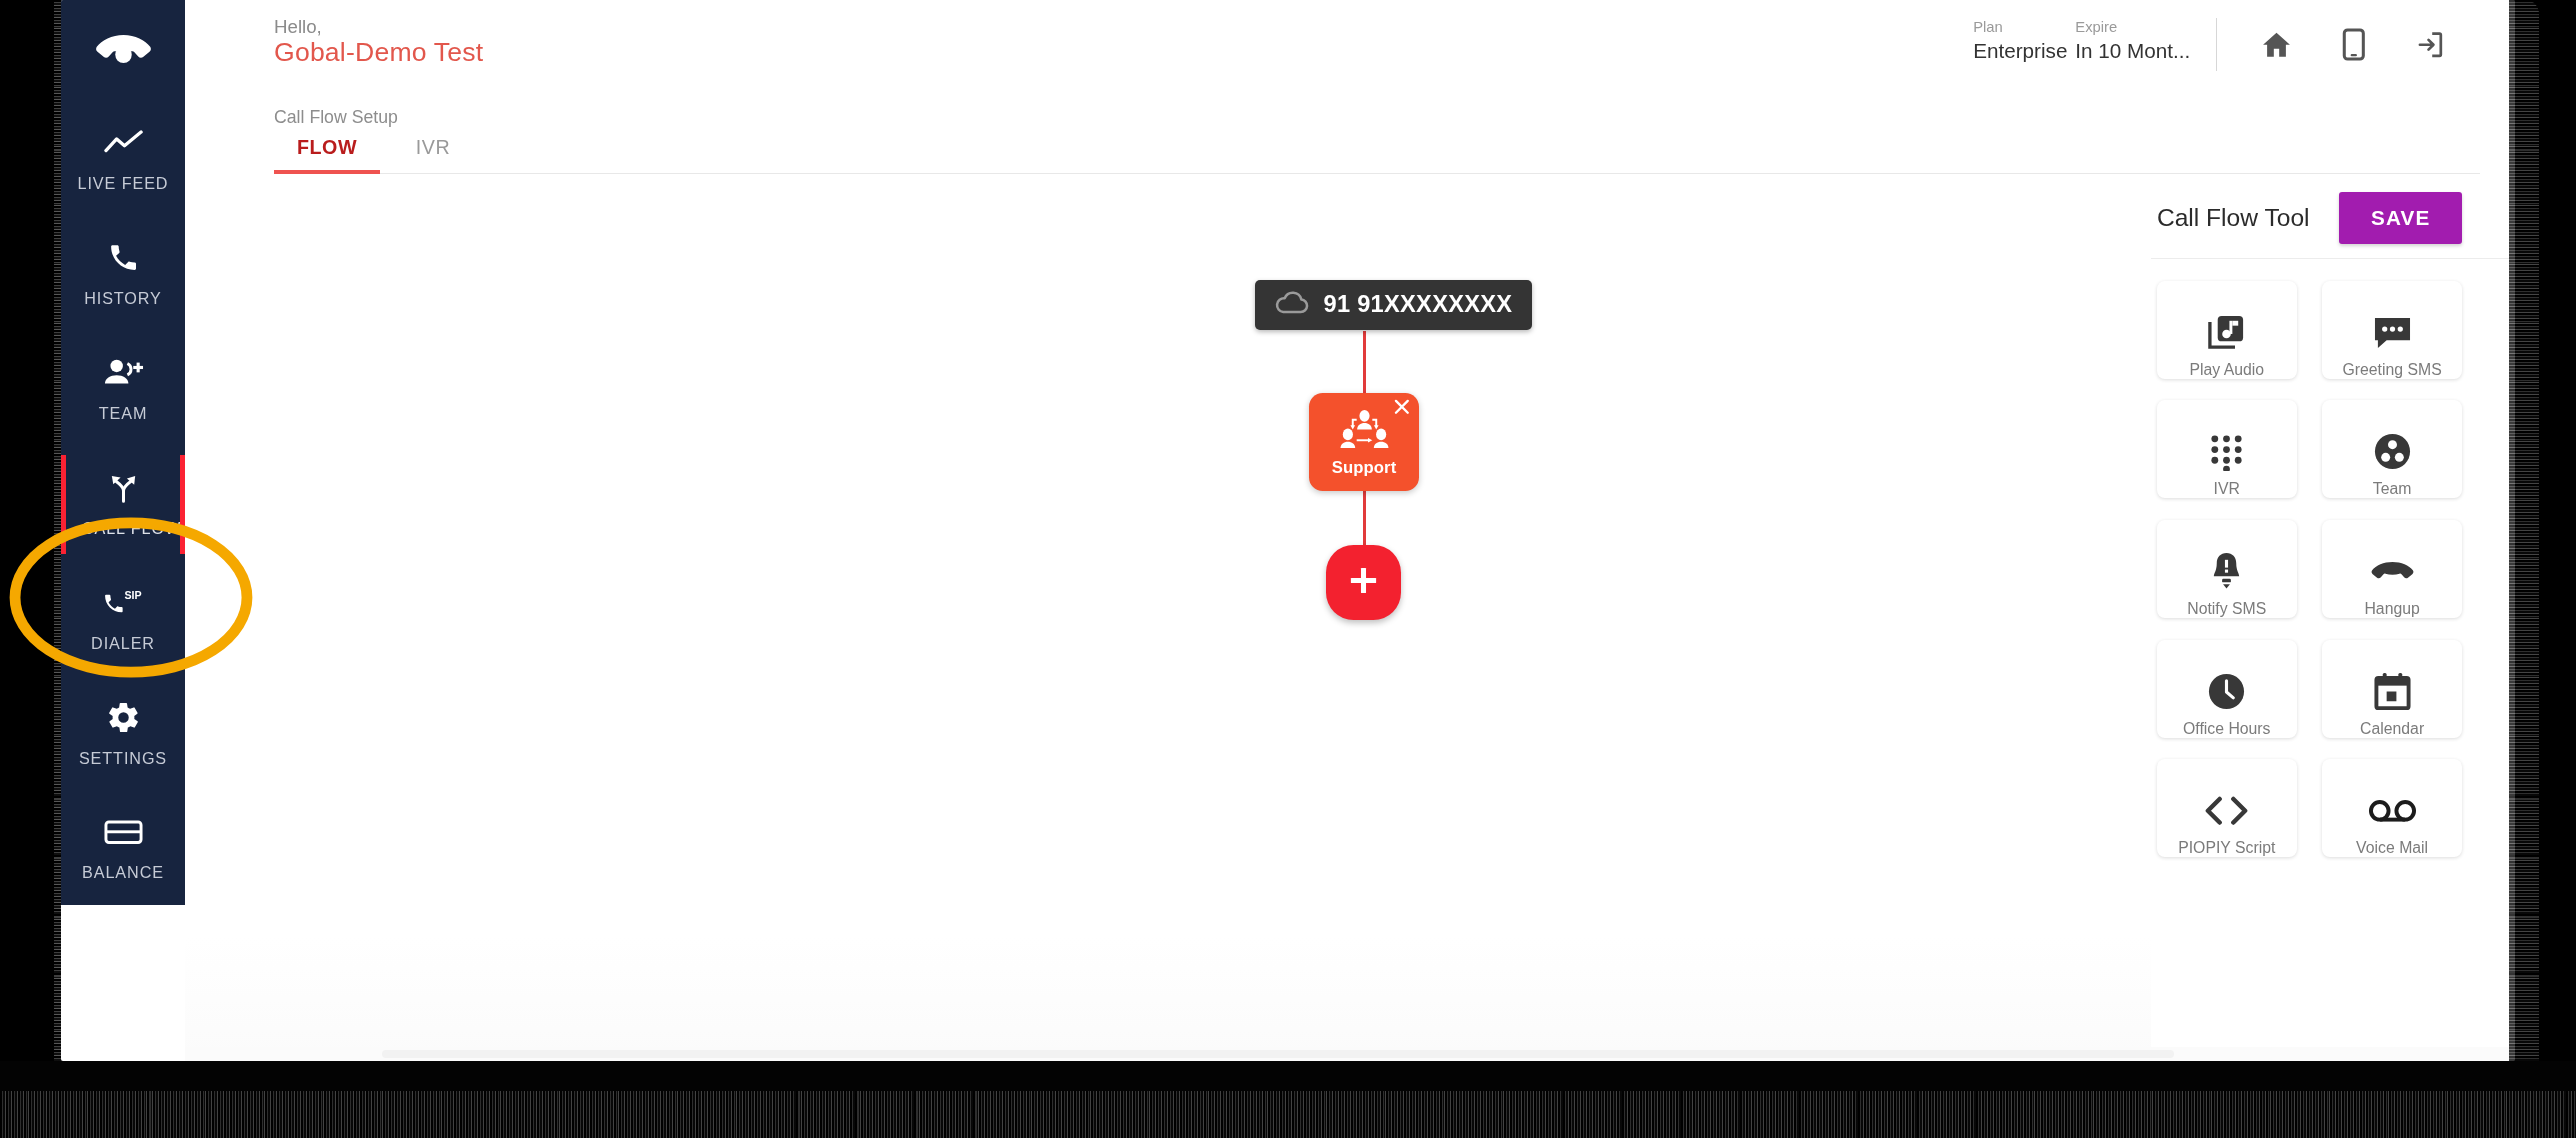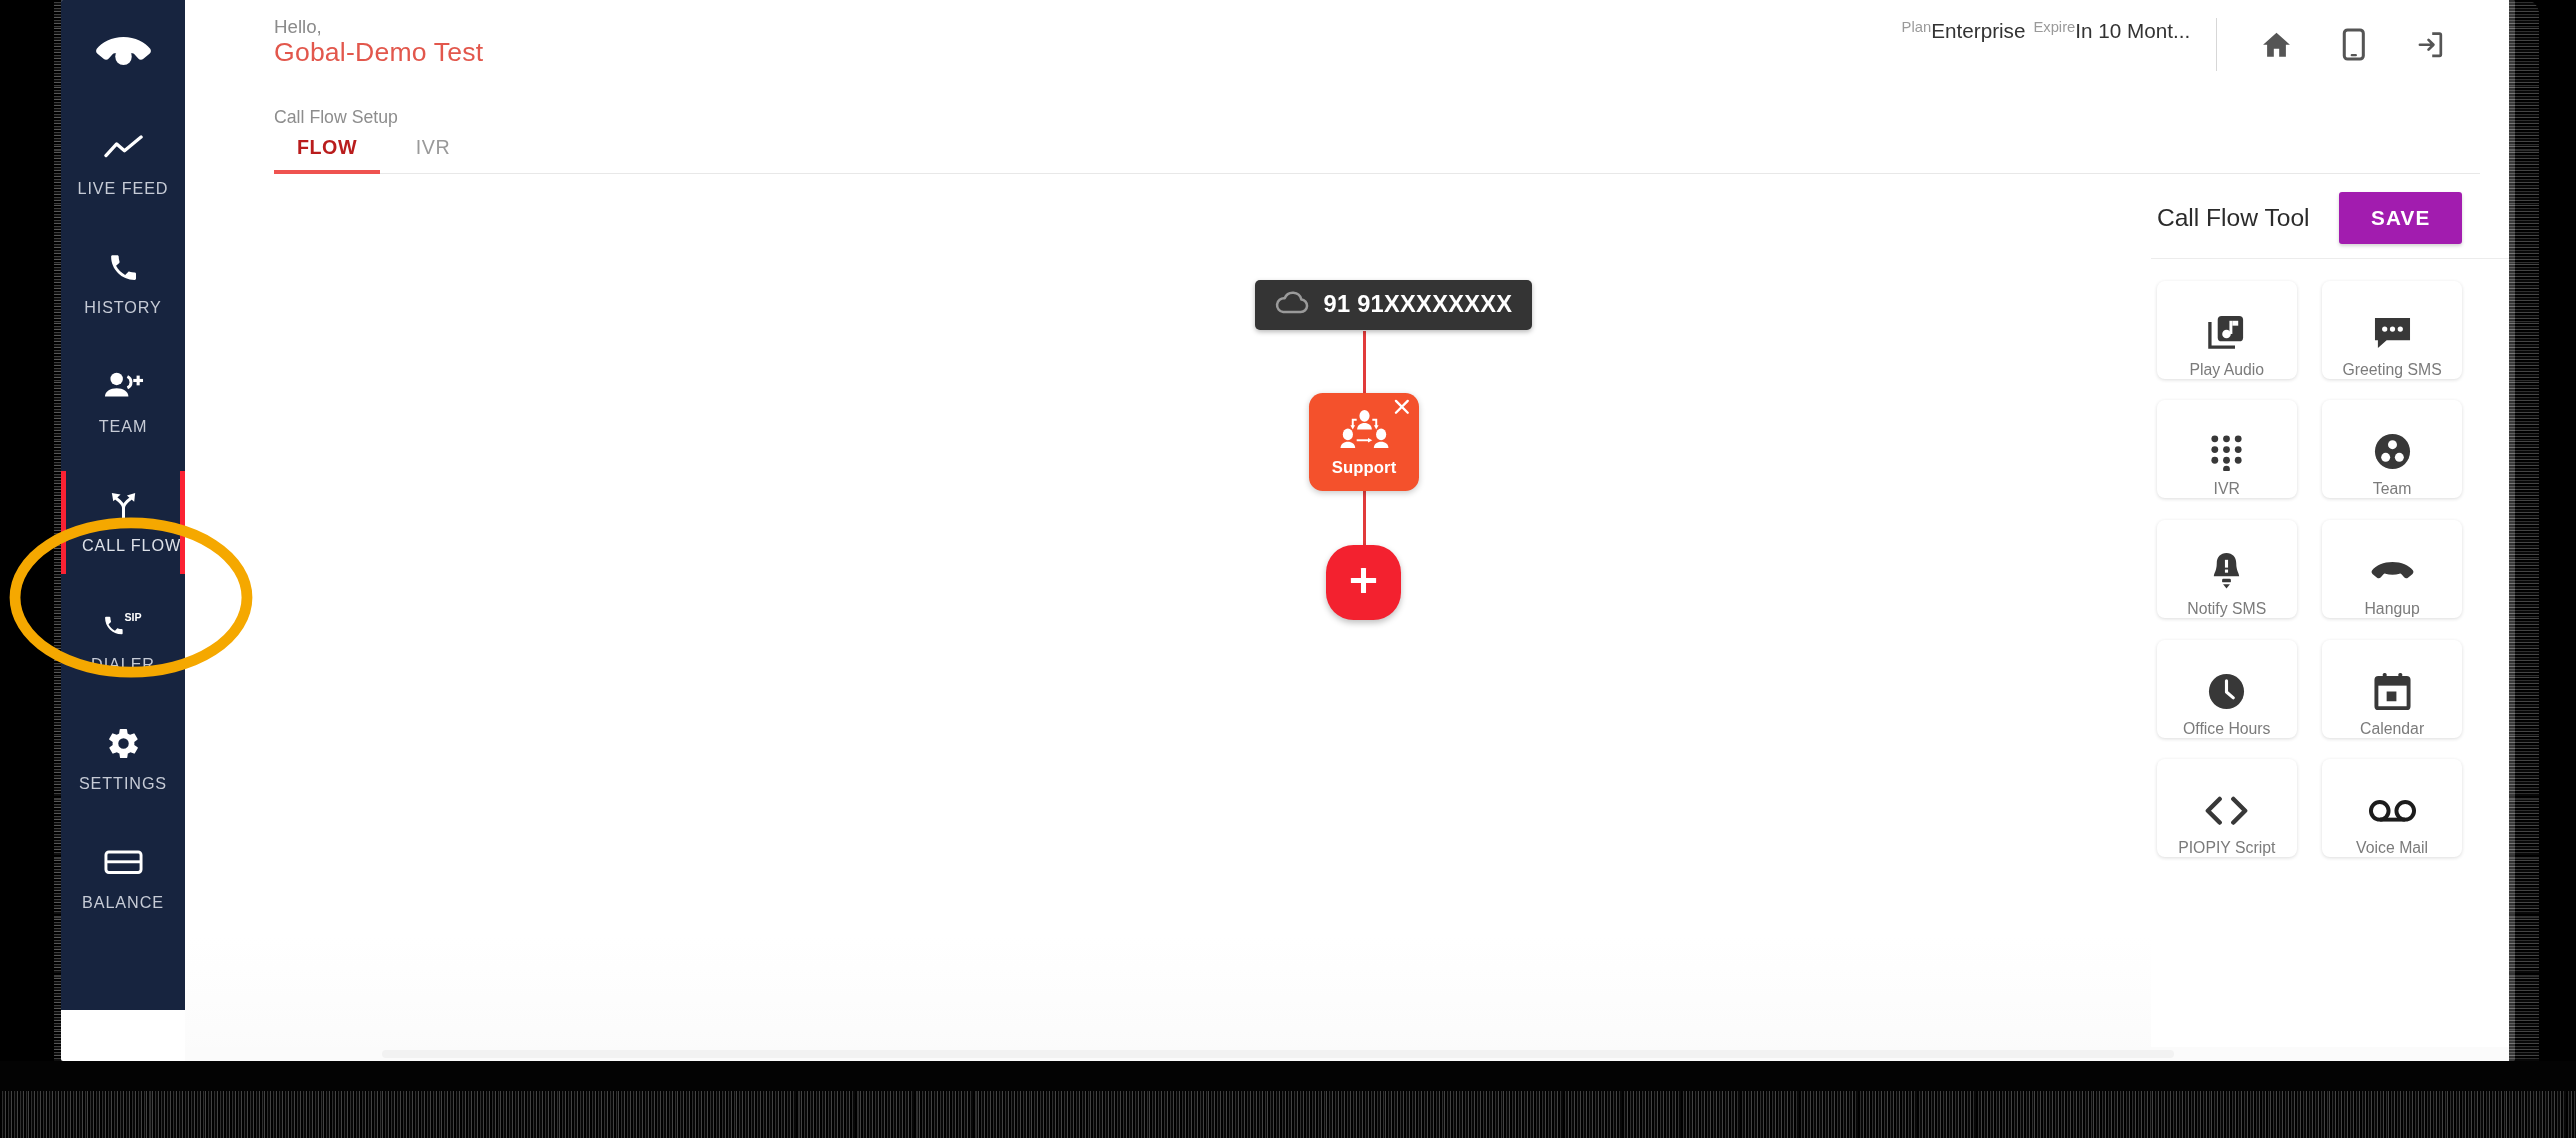--- a/index.html
+++ b/index.html
@@ -25,21 +25,21 @@
     width: 2454px; height: 1061px;
     background: #ffffff;
     overflow: hidden;
     border-radius: 2px;
   }
 
   
   #sidebar {
     position: absolute;
     left: 0; top: 0;
-    width: 124px; height: 1010px;
+    width: 124px; height: 905px;
     background: #17243f;
     display: flex;
     flex-direction: column;
     align-items: stretch;
   }
   .logo-wrap {
     height: 104px;
     display: flex; align-items: center; justify-content: center;
   }
   .nav-item {
@@ -89,21 +89,21 @@
     font-size: 26.6px; color: #e2574c; font-weight: 400;
     letter-spacing: 0.2px;
   }
   .hdr-right {
     position: absolute; right: 71px; top: 0;
     height: 89px;
     display: flex; align-items: center; gap: 0px;
   }
   .meta-block { display: flex; gap: 0px; align-items: flex-start; padding-right: 17.7px;
                 border-right: 1px solid #d7d7d7; height: 53px; }
-  .meta-col { display: flex; padding-right: 7.9px; }
+  .meta-col { display: flex; flex-direction: column; padding-right: 7.9px; }
   .meta-k { font-size: 14.8px; color: #9a9a9a; line-height: 19.7px; }
   .meta-v { font-size: 20.7px; color: #333; line-height: 25.6px; white-space: nowrap; }
   .hdr-icons { display: flex; align-items: center; gap: 49px; padding-left: 43px; }
   .hdr-icon { cursor: pointer; display: flex; align-items: center; justify-content: center; }
 
   
   #subhead {
     position: absolute;
     left: 124px; top: 89px;
     width: 2330px; height: 90px;

